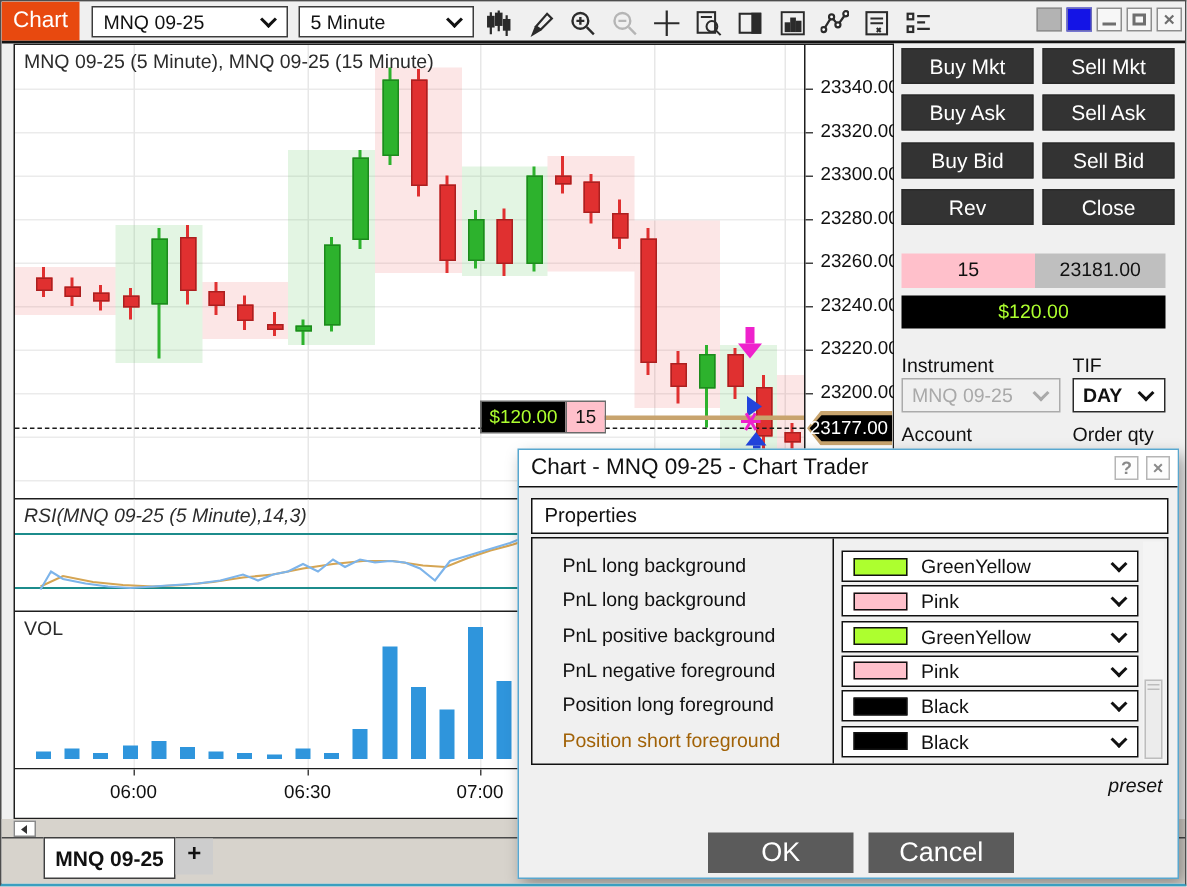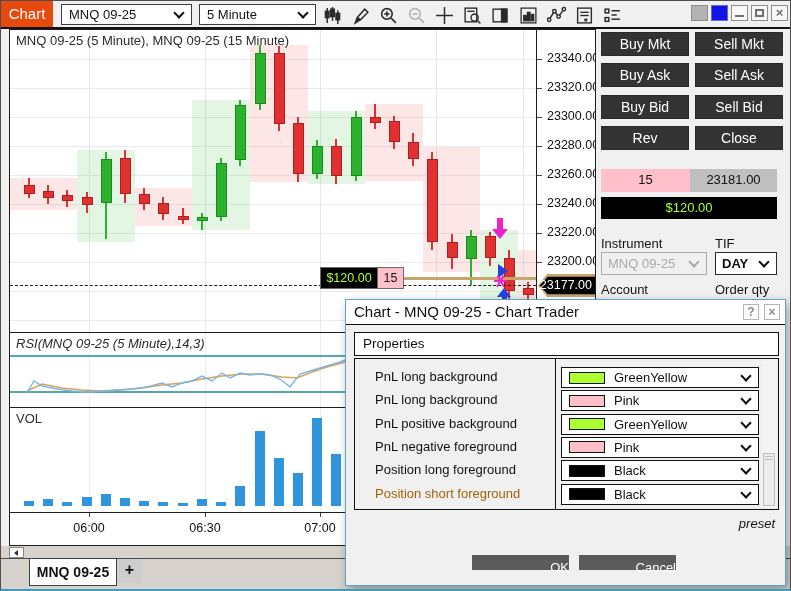--- a/index.html
+++ b/index.html
@@ -99,21 +99,21 @@
   #prop-group { position:absolute; left:8px; top:58px; width:425px; height:152px; border:1px solid #111;
                 background:#f0f0f0; }
   #prop-divider { position:absolute; left:200px; top:0; width:1px; height:150px; background:#111; }
   .swatch { width:36px; height:12px; border:1px solid #111; margin-left:7px; }
   .prop-val { flex:1; font-size:13px; color:#111; padding-left:9px; }
   #prop-scroll { position:absolute; left:407px; top:2px; width:14px; height:146px; background:#f4f4f4; }
   #prop-thumb { position:absolute; left:1px; top:92px; width:12px; height:53px; background:#ececec;
                 border:1px solid #bdbdbd; }
   #prop-thumb i { display:block; width:8px; height:1px; background:#bdbdbd; margin:2px auto 0; }
   #preset { position:absolute; right:10px; top:216px; font-size:13px; font-style:italic; color:#111; }
-  .dlg-action { position:absolute; top:255px; width:97px; height:15px; font-size:13px; text-align:right;
+  .dlg-action { position:absolute; top:255px; width:97px; height:27px; font-size:18px; text-align:center;
                 line-height:26px; background:#5b5b5b; color:#fff; }
   #btn-ok { left:126px; } #btn-cancel { left:233px; }
   #btn-apply { left:340px; width:95px; background:#d6d6d6; color:#9c9c9c; }
 
   
   #bottom-strip { position:absolute; left:0; top:545px; width:100%; height:46px; background:#d7d3cc; }
   #tab-line { position:absolute; left:0; top:12px; width:100%; height:1px; background:#4a4a4a; }
   #tab-scroll { position:absolute; left:8px; top:1px; width:15px; height:11px; background:#fff;
                 border:1px solid #8a8a8a; }
   #tab-scroll .tri { position:absolute; left:4px; top:2px; width:0; height:0; border-top:3px solid transparent;

